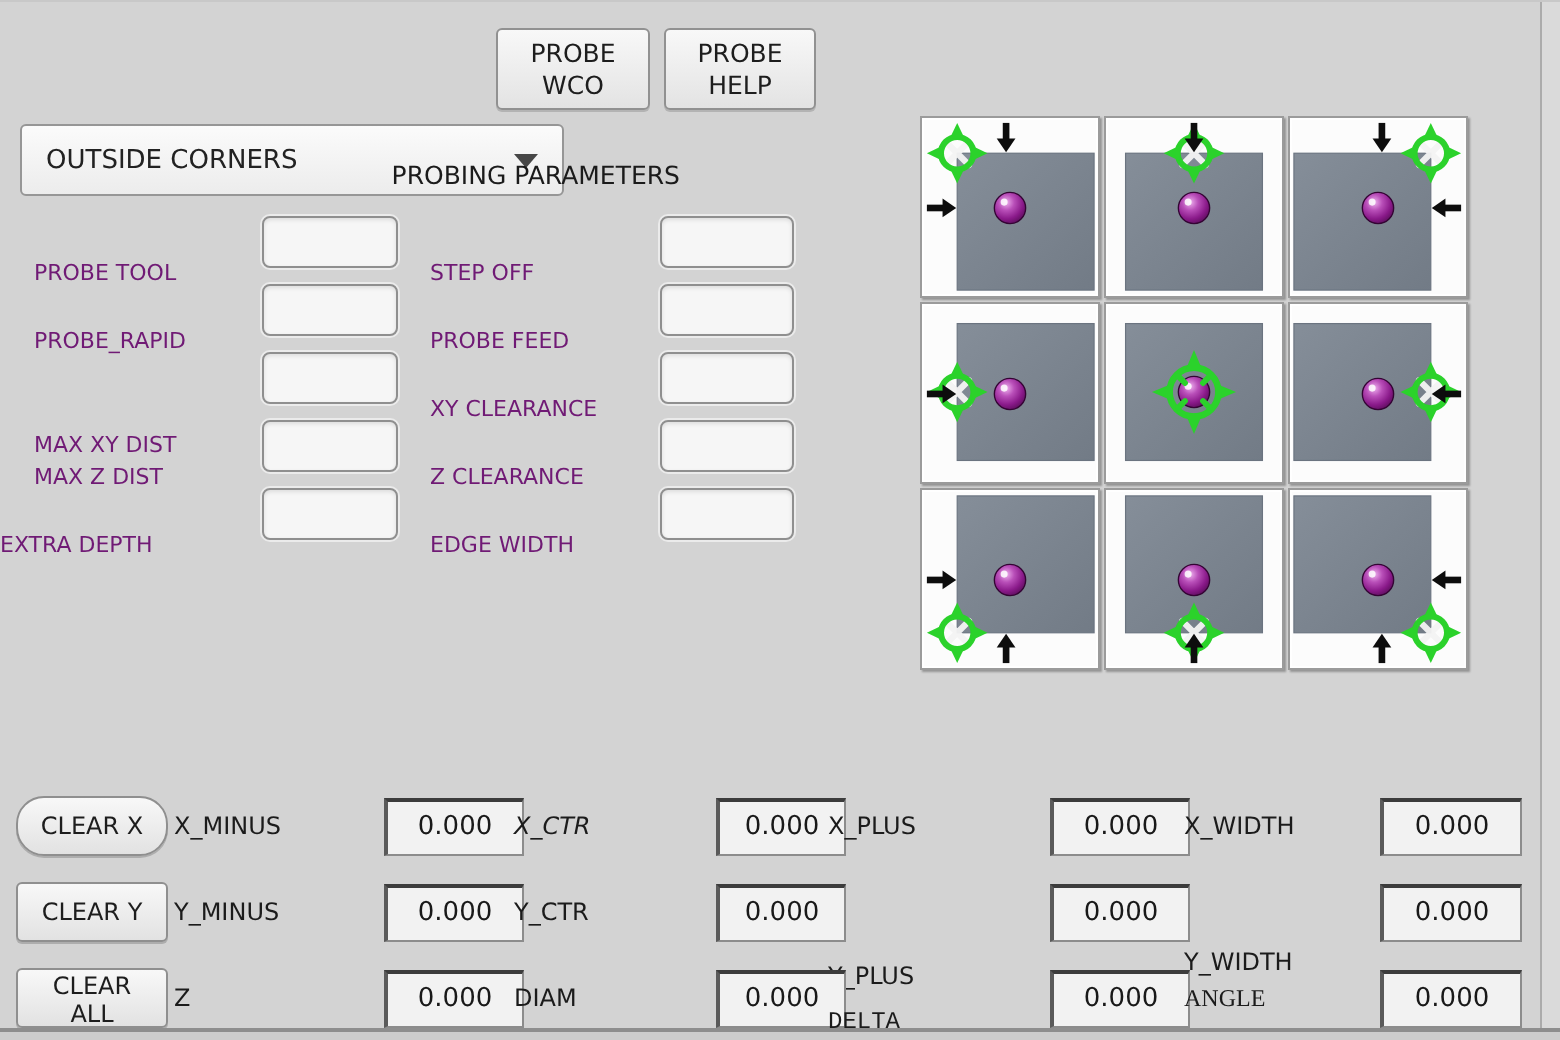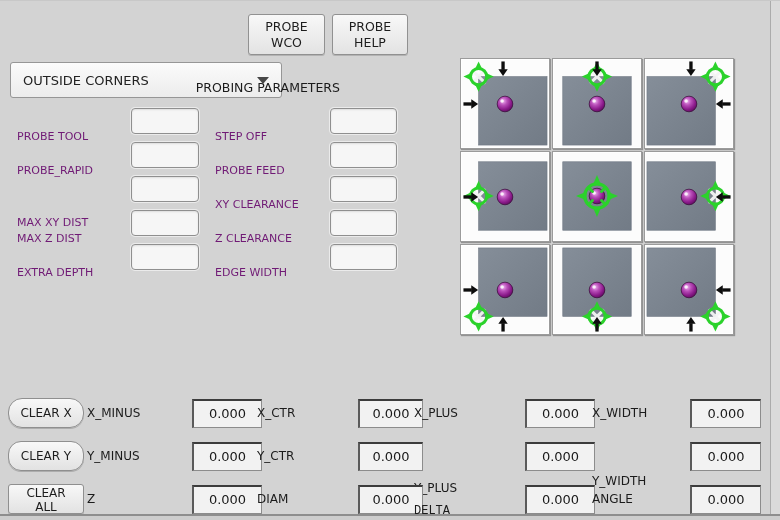--- a/index.html
+++ b/index.html
@@ -144,21 +144,21 @@
       <div class="p-label" style="left: 215px; top: 141px;">PROBE FEED</div>
       <input class="p-input" type="text" value="" style="left: 330px; top: 141px; width: 67px;">
       <div class="p-label" style="left: 17px; top: 193px;">MAX XY DIST</div>
       <input class="p-input" type="text" value="" style="left: 131px; top: 175px; width: 68px;">
       <div class="p-label" style="left: 215px; top: 175px;">XY CLEARANCE</div>
       <input class="p-input" type="text" value="" style="left: 330px; top: 175px; width: 67px;">
       <div class="p-label" style="left: 17px; top: 209px;">MAX Z DIST</div>
       <input class="p-input" type="text" value="" style="left: 131px; top: 209px; width: 68px;">
       <div class="p-label" style="left: 215px; top: 209px;">Z CLEARANCE</div>
       <input class="p-input" type="text" value="" style="left: 330px; top: 209px; width: 67px;">
-      <div class="p-label" style="left: 17px; top: 243px;">EXTRA DEPTH</div>
+      <div class="p-label" style="left: 0; top: 243px;">EXTRA DEPTH</div>
       <input class="p-input" type="text" value="" style="left: 131px; top: 243px; width: 68px;">
       <div class="p-label" style="left: 215px; top: 243px;">EDGE WIDTH</div>
       <input class="p-input" type="text" value="" style="left: 330px; top: 243px; width: 67px;">
     </div>
 
   <div id="probe-grid">
       <button class="grid-cell" style="left: 460px; top: 57px;">
         <svg viewBox="0 0 90 91">
           <rect x="18" y="18" width="70" height="70" fill="url(#sqGrad)" stroke="#6b7480" stroke-width="0.6"></rect>
           <circle cx="45" cy="46" r="8" fill="url(#sphGrad)" stroke="#330433" stroke-width="0.7"></circle>
@@ -299,43 +299,43 @@
           <rect x="45.3" y="80" width="3.4" height="8.5" fill="#0d0d0d"></rect>
           <polygon points="42.2,80.5 51.8,80.5 47,73.5" fill="#0d0d0d"></polygon>
           <rect x="79" y="44.3" width="8.5" height="3.4" fill="#0d0d0d"></rect>
           <polygon points="79.5,41.2 79.5,50.8 72.5,46" fill="#0d0d0d"></polygon>
         </svg>
       </button>
     </div>
 
   <div id="results">
       <button class="clear-btn" style="top: 397px; border-radius: 14px;">CLEAR X</button>
-      <button class="clear-btn" style="top: 440px; border-radius: 13px;">CLEAR Y</button>
+      <button class="clear-btn" style="top: 440px;">CLEAR Y</button>
       <button class="clear-btn" style="top: 483px;">CLEAR ALL</button>
       <div class="r-label" style="left: 87px; top: 398px;">X_MINUS</div>
       <div class="r-field" style="left: 192px; top: 398px; width: 70px;">0.000</div>
-      <div class="r-label" style="left: 257px; top: 398px;">X_CTR</div>
+      <div class="r-label" style="left: 257px; top: 398px; font-style: italic;">X_CTR</div>
       <div class="r-field" style="left: 358px; top: 398px; width: 65px;">0.000</div>
       <div class="r-label" style="left: 414px; top: 398px;">X_PLUS</div>
       <div class="r-field" style="left: 525px; top: 398px; width: 70px;">0.000</div>
       <div class="r-label" style="left: 592px; top: 398px;">X_WIDTH</div>
       <div class="r-field" style="left: 690px; top: 398px; width: 71px;">0.000</div>
       <div class="r-label" style="left: 87px; top: 441px;">Y_MINUS</div>
       <div class="r-field" style="left: 192px; top: 441px; width: 70px;">0.000</div>
       <div class="r-label" style="left: 257px; top: 441px;">Y_CTR</div>
       <div class="r-field" style="left: 358px; top: 441px; width: 65px;">0.000</div>
       <div class="r-label" style="left: 414px; top: 441px; margin-top: 32px;">Y_PLUS</div>
       <div class="r-field" style="left: 525px; top: 441px; width: 70px;">0.000</div>
       <div class="r-label" style="left: 592px; top: 466px;">Y_WIDTH</div>
       <div class="r-field" style="left: 690px; top: 441px; width: 71px;">0.000</div>
       <div class="r-label" style="left: 87px; top: 484px;">Z</div>
       <div class="r-field" style="left: 192px; top: 484px; width: 70px;">0.000</div>
       <div class="r-label" style="left: 257px; top: 484px;">DIAM</div>
       <div class="r-field" style="left: 358px; top: 484px; width: 65px;">0.000</div>
       <div class="r-label" style="left: 414px; top: 496px; font-family: Liberation Mono, monospace;">DELTA</div>
       <div class="r-field" style="left: 525px; top: 484px; width: 70px;">0.000</div>
-      <div class="r-label" style="left: 592px; top: 484px;">ANGLE</div>
+      <div class="r-label" style="left: 592px; top: 484px; font-family: Liberation Serif, serif;">ANGLE</div>
       <div class="r-field" style="left: 690px; top: 484px; width: 71px;">0.000</div>
     </div>
 
   <div class="right-strip"></div>
   <div class="bottom-strip"></div>
 </div>
 
 </body></html>

